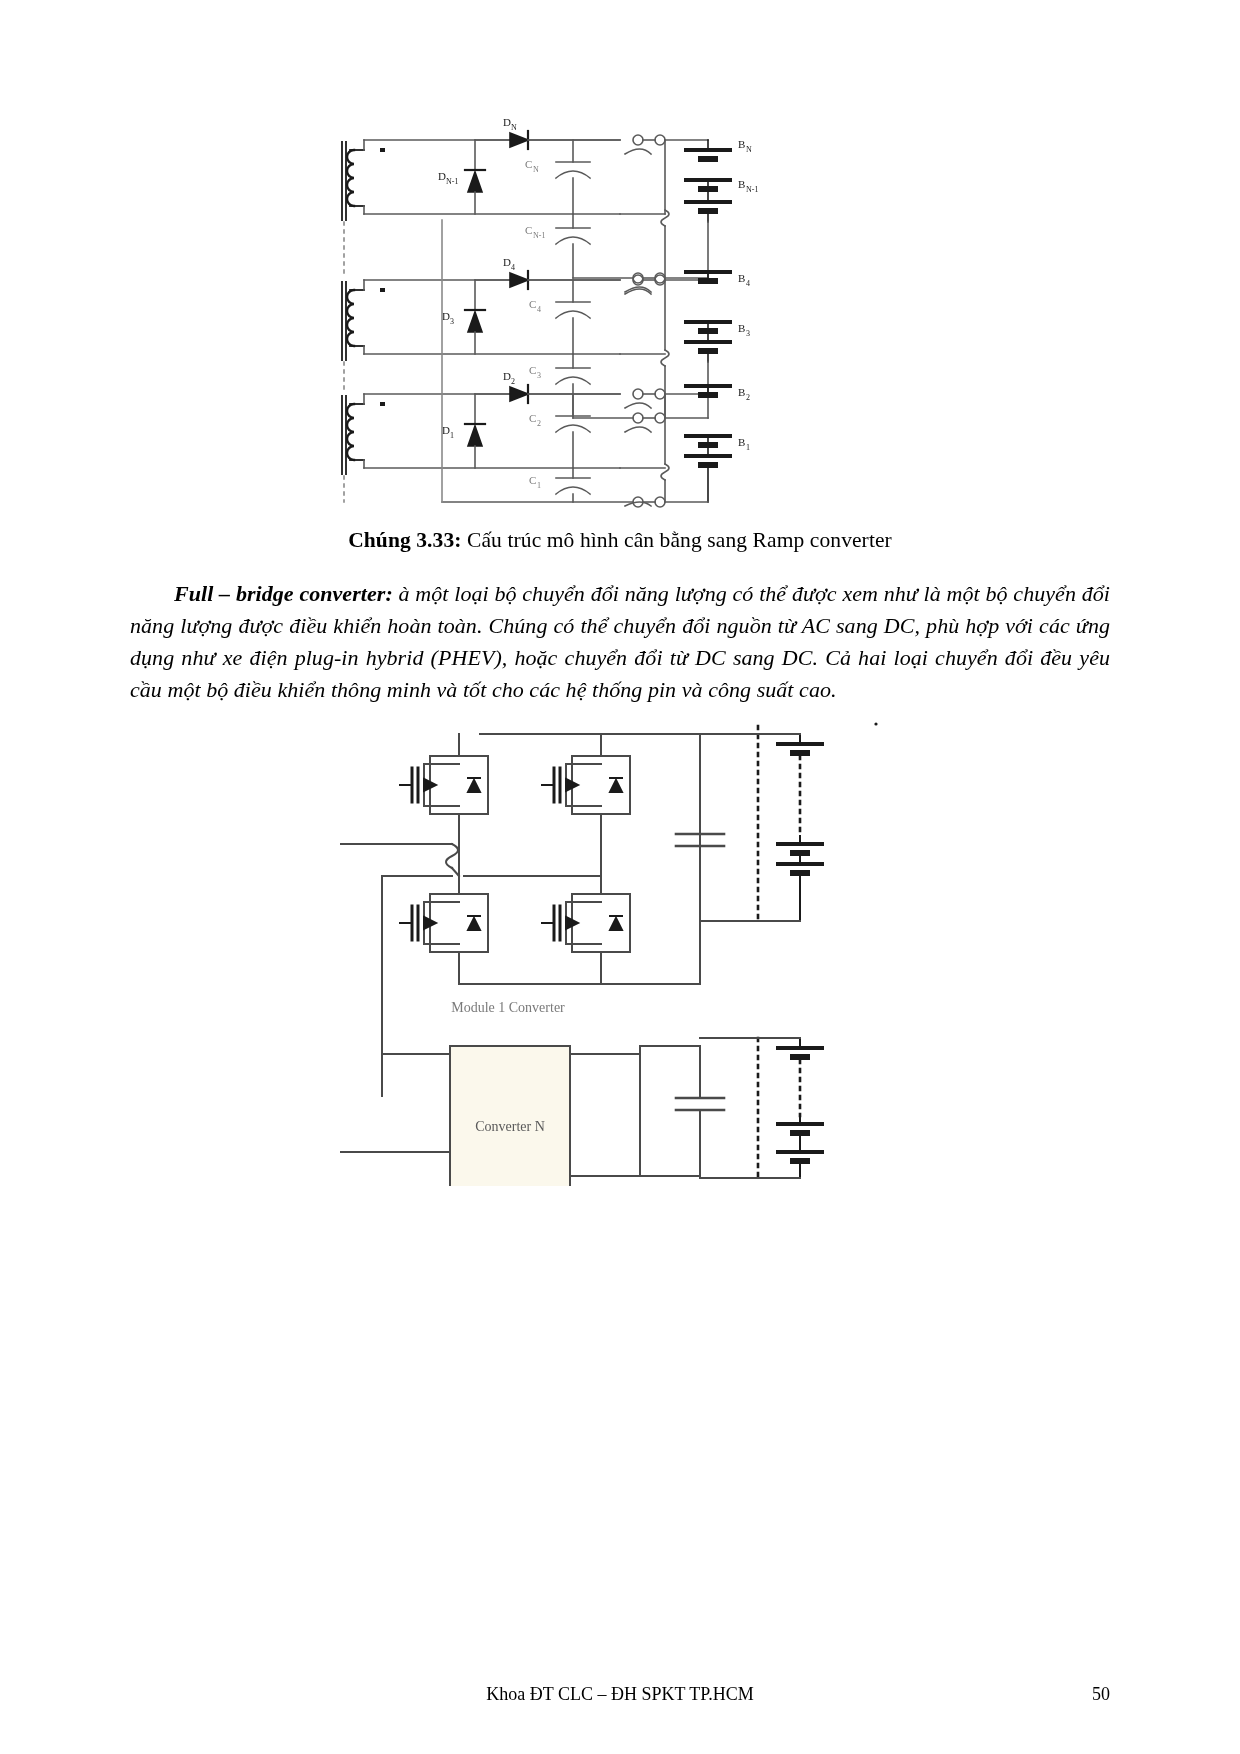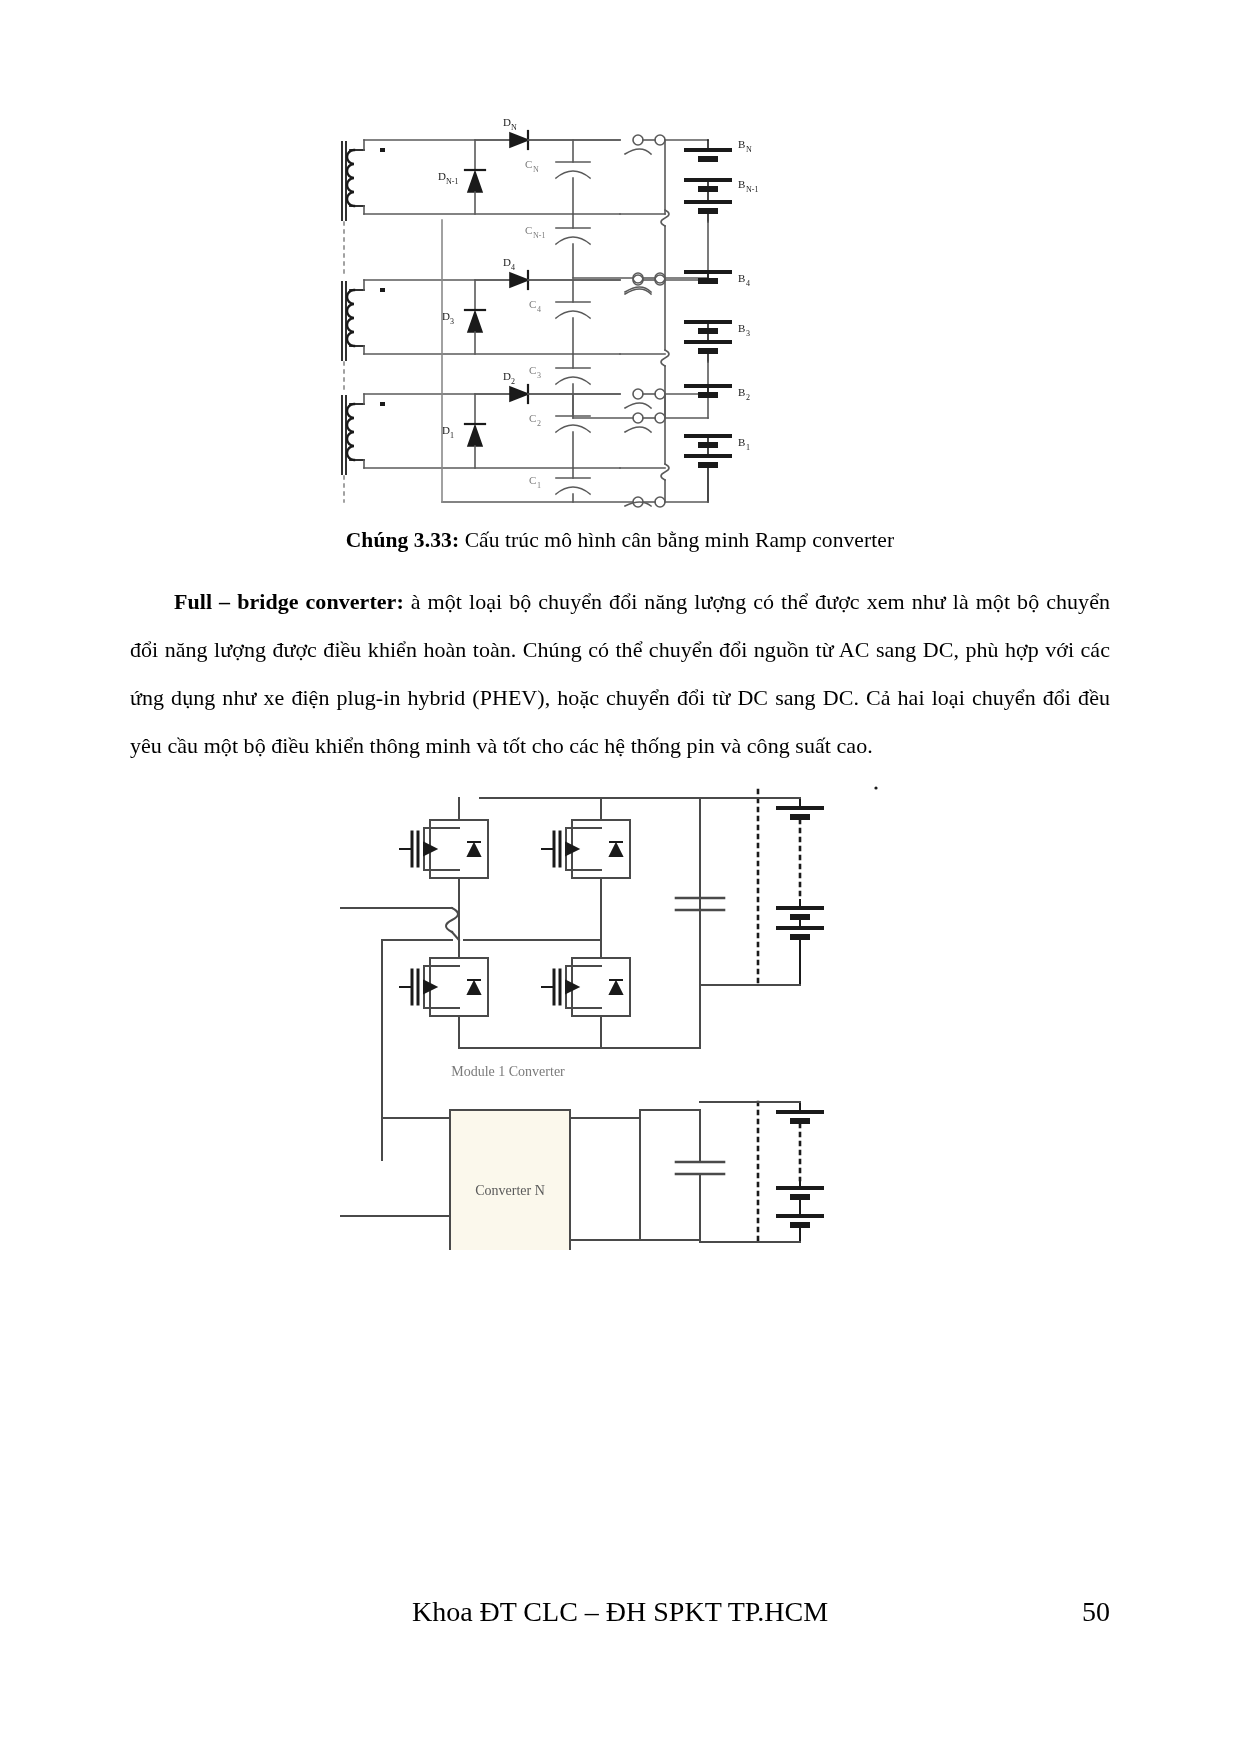--- a/index.html
+++ b/index.html
@@ -34,37 +34,38 @@
     font-size: 21.5px;
     line-height: 1.5;
     margin-top: 14px;
     letter-spacing: 0.1px;
   }
   .figure-caption .lbl { font-weight: bold; }
 
   
   p.body-text {
     font-size: 22px;
-    line-height: 48px;
+    line-height: 32px;
     text-align: justify;
     text-justify: inter-word;
     margin: 0 0 0 0;
     text-indent: 44px;
     letter-spacing: 0.05px;
+    font-style: italic;
   }
   p.body-text + p.body-text { margin-top: 0px; }
   .bold { font-weight: bold; }
 
   
   .footer {
     position: absolute;
     left: 130px;
-    top: 1596px;
+    top: 1684px;
     width: 980px;
-    font-size: 28px;
+    font-size: 18px;
     display: flex;
     align-items: flex-start;
   }
   .footer-center {
     flex: 1;
     text-align: center;
     padding-left: 90px;
   }
   .footer-page {
     width: 90px;
@@ -336,21 +337,21 @@
           </g>
           <line x1="122" y1="392" x2="313" y2="392"></line>
           <line x1="345" y1="392" x2="388" y2="392"></line>
 
           <line x1="122" y1="110" x2="122" y2="392" stroke="#8a8a8a"></line>
           <line x1="24" y1="366" x2="24" y2="392" stroke-dasharray="3 5" stroke="#8a8a8a"></line>
         </g>
       </svg>
 
       <div class="figure-caption">
-        <span class="lbl">Chúng 3.33:</span><span> Cấu trúc mô hình cân bằng minh Ramp converter</span>
+        <span class="lbl">Chúng 3.33:</span><span> Cấu trúc mô hình cân bằng sang Ramp converter</span>
       </div>
     </div>
 
     <p class="body-text" style="margin-top:22px;">
       <span class="bold">Full – bridge converter:</span><span> à một loại bộ chuyển đổi năng lượng có thể được xem như là một bộ chuyển đổi năng lượng được điều khiển hoàn toàn. Chúng có thể chuyển đổi nguồn từ AC sang DC, phù hợp với các ứng dụng như xe điện plug-in hybrid (PHEV), hoặc chuyển đổi từ DC sang DC. Cả hai loại chuyển đổi đều yêu cầu một bộ điều khiển thông minh và tốt cho các hệ thống pin và công suất cao.</span>
     </p>
 
 
     <div class="figure" style="margin-top:10px;">
       <svg class="diagram-2" width="560" height="470" viewBox="0 0 560 470">

